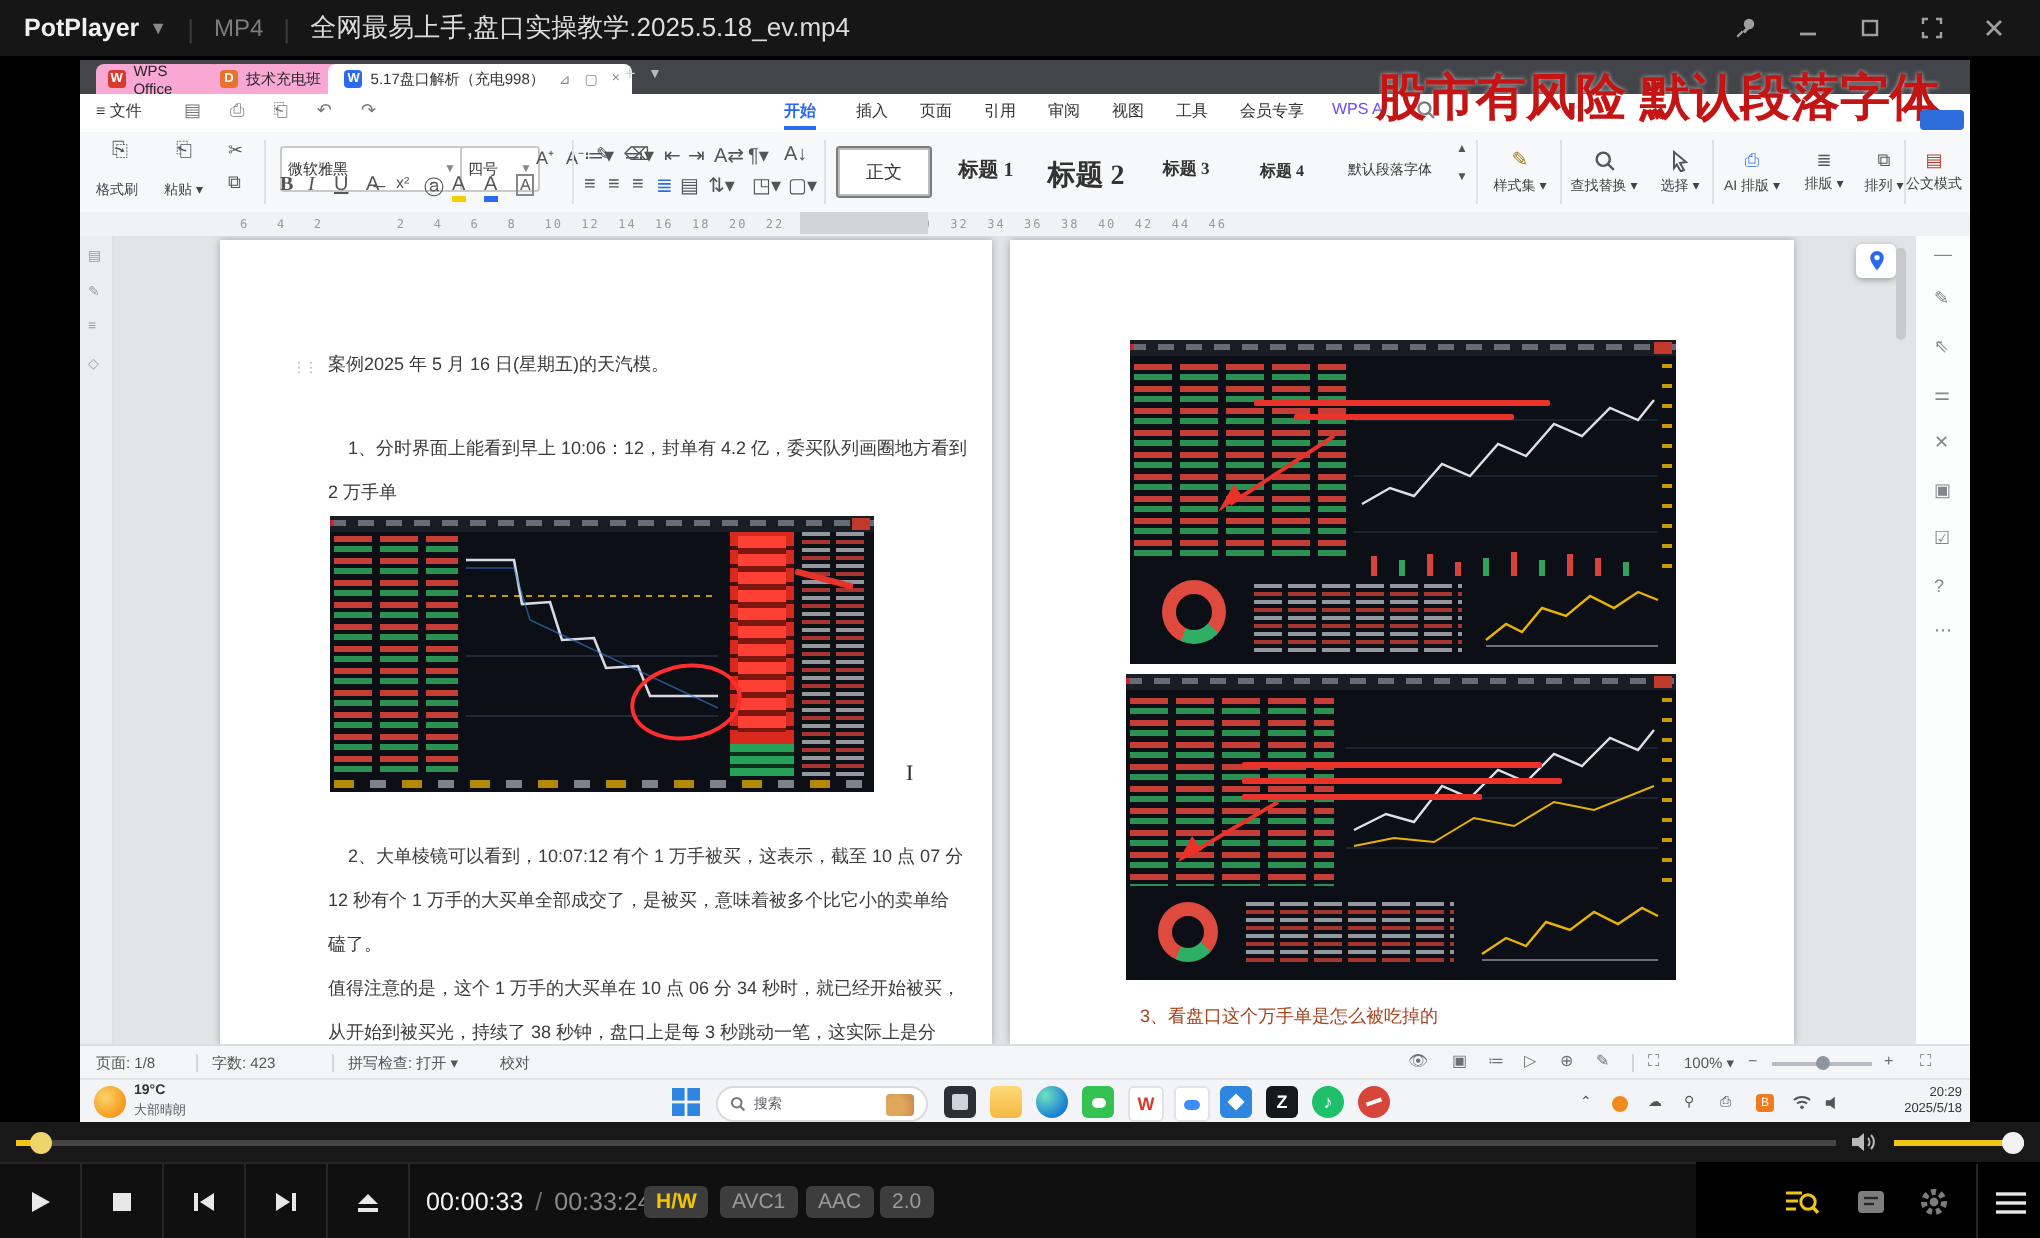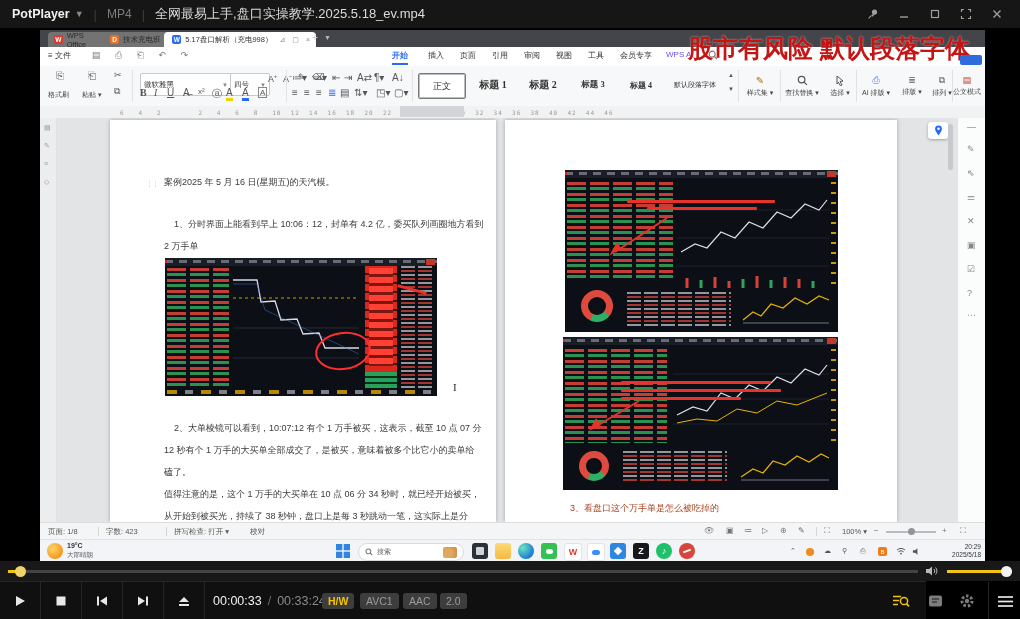--- a/index.html
+++ b/index.html
@@ -15,35 +15,35 @@
   .tb-fmt{color:#7d7d7d;font-size:12px;}
   .tb-file{color:#dcdcdc;font-size:13px;}
   .tb-btns{margin-left:auto;display:flex;align-items:center;gap:9px;padding-right:12px;}
   .winbtn{width:22px;height:18px;display:flex;align-items:center;justify-content:center;}
   .seekrow{position:absolute;left:0;top:561px;width:1020px;height:20px;background:#181818;}
   .seek-track{position:absolute;left:8px;top:9px;width:910px;height:3px;background:#444;}
   .seek-progress{position:absolute;left:8px;top:9px;height:3px;background:#f0c514;}
   .seek-thumb{position:absolute;top:5px;width:11px;height:11px;border-radius:50%;background:#efd36b;}
   .vol-track{position:absolute;left:947px;top:9px;width:65px;height:3px;background:#f0c514;}
   .vol-thumb{position:absolute;left:1001px;top:5px;width:11px;height:11px;border-radius:50%;background:#f2f2f2;}
-  .controls{position:absolute;left:0;top:581px;width:926px;height:38px;background:#101010;border-top:1px solid #262626;}
+  .controls{position:absolute;left:0;top:581px;width:848px;height:38px;background:#101010;border-top:1px solid #262626;}
   .cbtn{position:absolute;top:0;height:38px;width:40px;display:flex;align-items:center;justify-content:center;border-right:1px solid #262626;}
   .timewrap{position:absolute;left:213px;top:0;height:38px;display:flex;align-items:center;font-size:12.5px;}
   .t-cur{color:#f2f2f2;} .t-sep{color:#6e6e6e;margin:0 6px;} .t-tot{color:#8a8a8a;}
   .badge{position:absolute;top:11px;height:16px;line-height:16px;padding:0 6px;border-radius:3px;
          background:#3d3d3d;color:#9a9a9a;font-size:10.5px;}
   .badge.hw{color:#f2c500;font-weight:bold;}
   .rbtn{position:absolute;top:0;height:38px;width:30px;display:flex;align-items:center;justify-content:center;}
   
   .video{position:absolute;left:0;top:28px;width:1020px;height:533px;background:#000;}
   .capture{position:absolute;left:40px;top:2px;width:945px;height:531px;background:#e2e4e6;overflow:hidden;}
   
   .wtabbar{position:absolute;left:0;top:0;width:945px;height:17px;background:#43454a;}
   .wtab{position:absolute;top:2px;height:15px;border-radius:4px 4px 0 0;display:flex;align-items:center;
-        font-size:7.5px;color:#26282b;padding:0 6px;gap:4px;background:#737373;}
+        font-size:7.5px;color:#26282b;padding:0 6px;gap:4px;background:#f9a8d4;}
   .wtab.active{background:#fff;color:#333;}
   .tabico{width:9px;height:9px;border-radius:2px;display:inline-flex;align-items:center;justify-content:center;
           color:#fff;font-size:6.5px;font-weight:bold;}
   .tab-extra{color:#888;font-size:7px;margin-left:3px;}
   
   .wmenubar{position:absolute;left:0;top:17px;width:945px;height:19px;background:#fff;border-bottom:1px solid #e4e4e4;}
   .wm-file{position:absolute;left:8px;top:3px;font-size:8px;color:#333;}
   .wm-icons{position:absolute;left:52px;top:3px;font-size:9px;color:#777;letter-spacing:6px;}
   .wm-menu{position:absolute;top:3px;font-size:8px;color:#333;}
   .wm-menu.active{color:#2a6af2;font-weight:bold;border-bottom:2px solid #2a6af2;padding-bottom:2px;}
@@ -251,21 +251,21 @@
         <span class="tico" style="left:336px;top:21px;">◳▾</span>
         <span class="tico" style="left:354px;top:21px;">▢▾</span>
         <div class="tdiv" style="left:372px;"></div>
 
         <div class="stylebox sel" style="left:378px;width:46px;">
             <span>正文</span>
           </div>
         <div class="stylebox hd" style="left:432px;width:42px;font-size:10px;">
             <span>标题 1</span>
           </div>
-        <div class="stylebox hd" style="left:482px;width:42px;font-size:10px;">
+        <div class="stylebox hd" style="left:482px;width:42px;font-size:14px;align-items:flex-end;">
             <span>标题 2</span>
           </div>
         <div class="stylebox hd" style="left:532px;width:42px;font-size:8.5px;">
             <span>标题 3</span>
           </div>
         <div class="stylebox hd" style="left:580px;width:42px;font-size:8px;">
             <span>标题 4</span>
           </div>
         <div class="stylebox" style="left:626px;width:58px;font-size:7px;border:none;background:transparent;">
             <span>默认段落字体</span>

